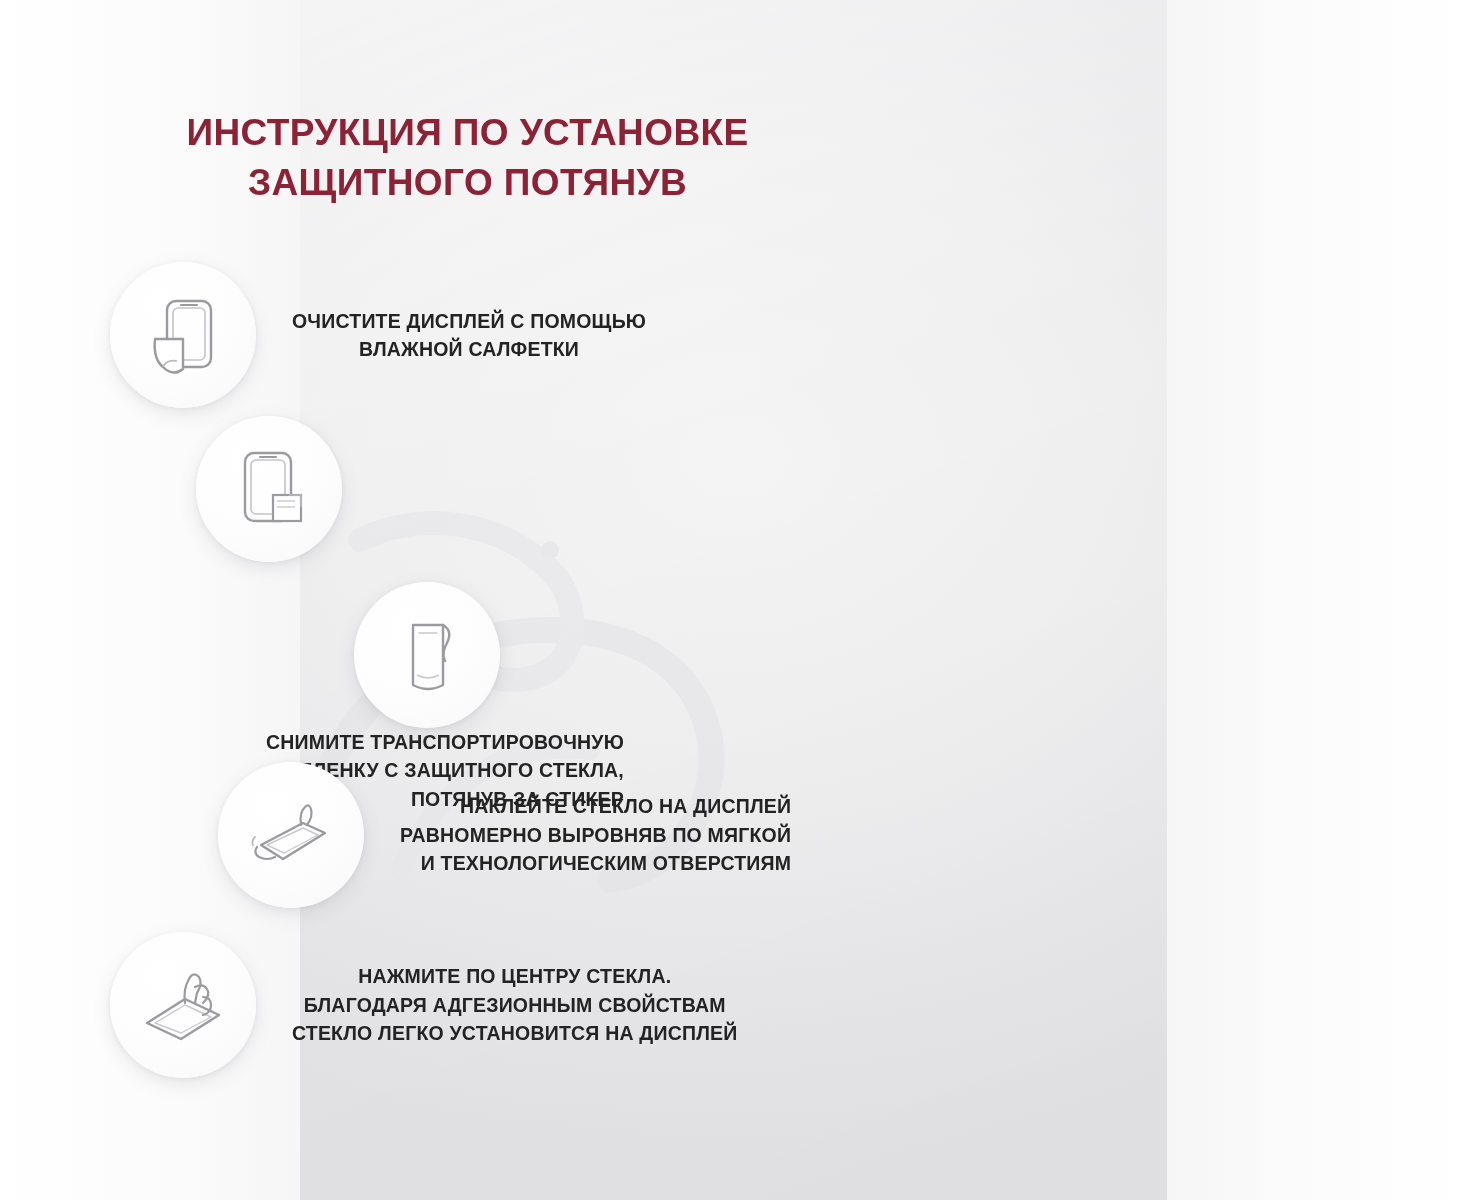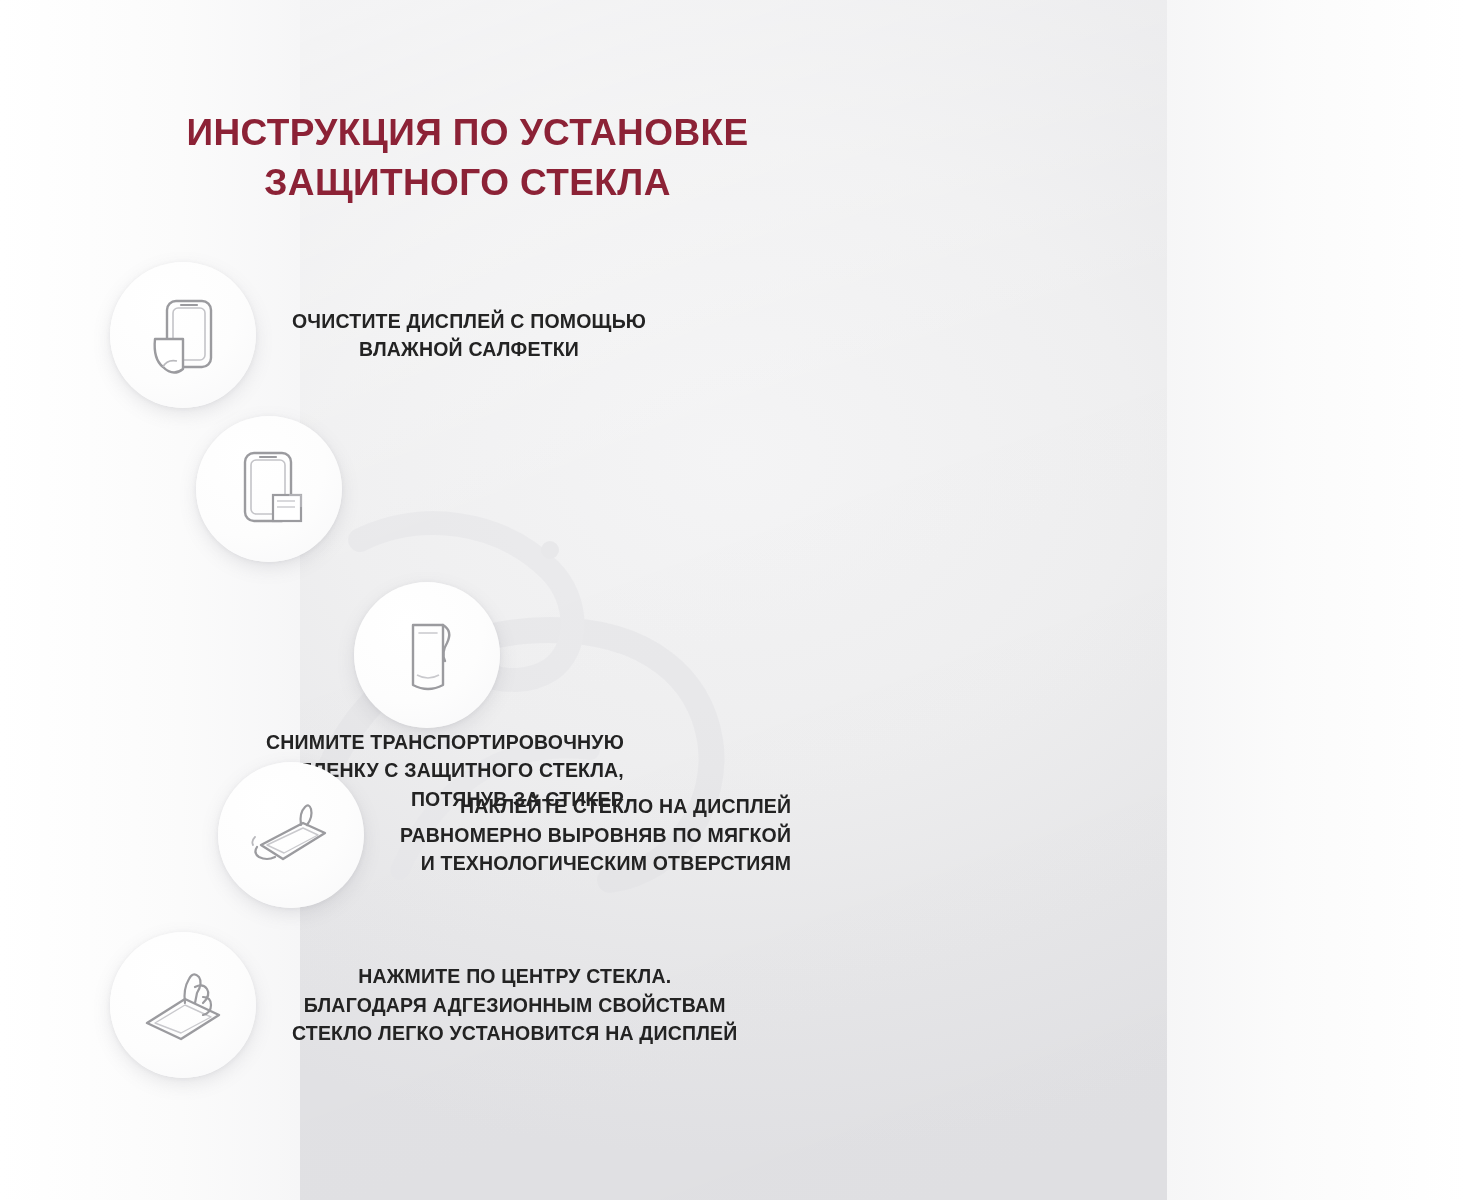--- a/index.html
+++ b/index.html
@@ -132,21 +132,21 @@
 
   <svg class="watermark" viewBox="0 0 560 560" fill="none">
     <path d="M60 470 C60 330 160 230 300 230 C400 230 450 280 460 340 C470 400 430 470 360 480" stroke="#e2e2e5" stroke-width="26" fill="none" stroke-linecap="round"></path>
     <path d="M110 140 C170 110 250 120 300 170 C330 200 330 250 300 270 C260 295 200 270 180 230" stroke="#e4e4e7" stroke-width="24" fill="none" stroke-linecap="round"></path>
     <circle cx="300" cy="150" r="9" fill="#e0e0e3"></circle>
     <path d="M150 470 C190 380 260 340 340 350" stroke="#e6e6e9" stroke-width="20" fill="none" stroke-linecap="round"></path>
   </svg>
 
   <div class="title">
     <span>ИНСТРУКЦИЯ ПО УСТАНОВКЕ</span>
-    <span>ЗАЩИТНОГО СТЕКЛА</span>
+    <span>ЗАЩИТНОГО ПОТЯНУВ</span>
   </div>
 
   <div class="steps">
 
     <div class="step" id="step-1">
       <div class="bubble">
         <svg width="92" height="92" viewBox="0 0 92 92">
           <rect x="30" y="12" width="44" height="66" rx="9" ry="9" fill="none" stroke="#9b9b9f" stroke-width="2.4"></rect>
           <rect x="36" y="19" width="32" height="52" rx="5" ry="5" fill="none" stroke="#c4c4c8" stroke-width="1.6"></rect>
           <line x1="44" y1="16" x2="60" y2="16" stroke="#9b9b9f" stroke-width="2.2" stroke-linecap="round"></line>

